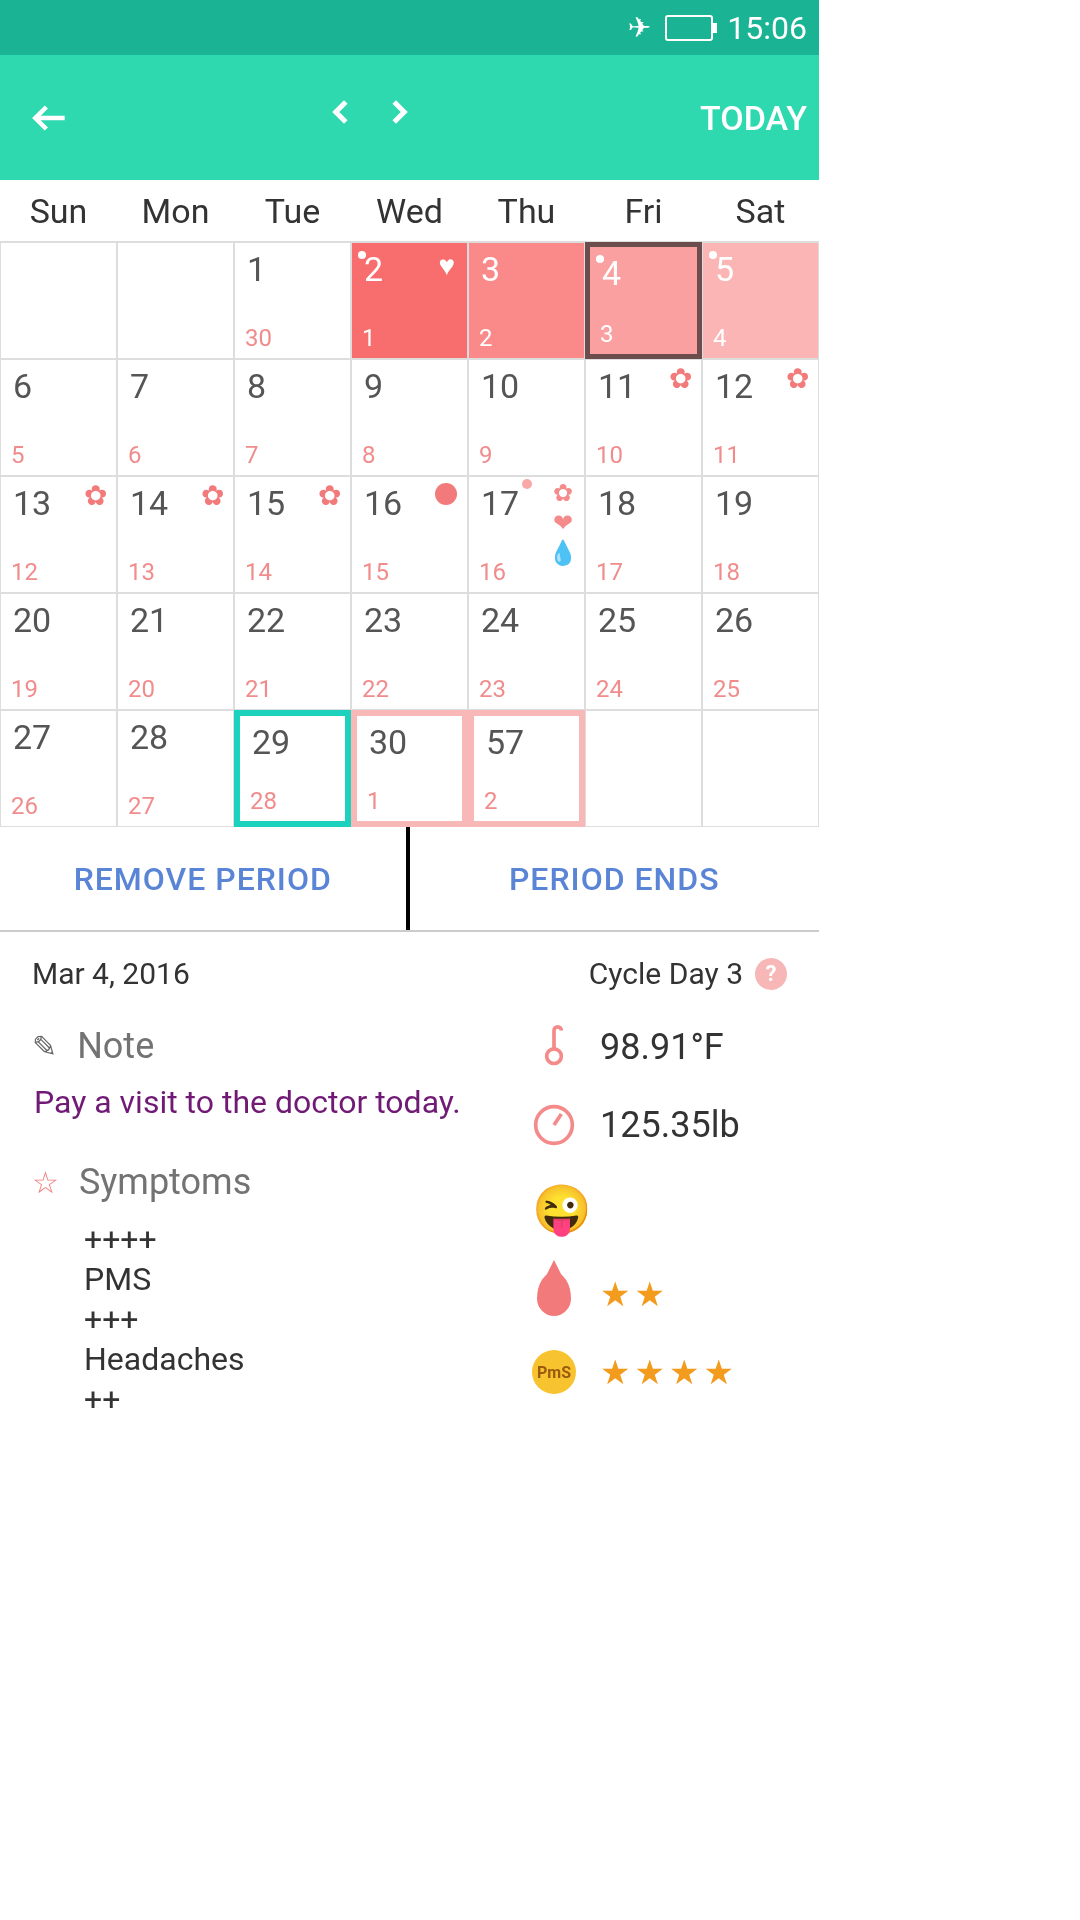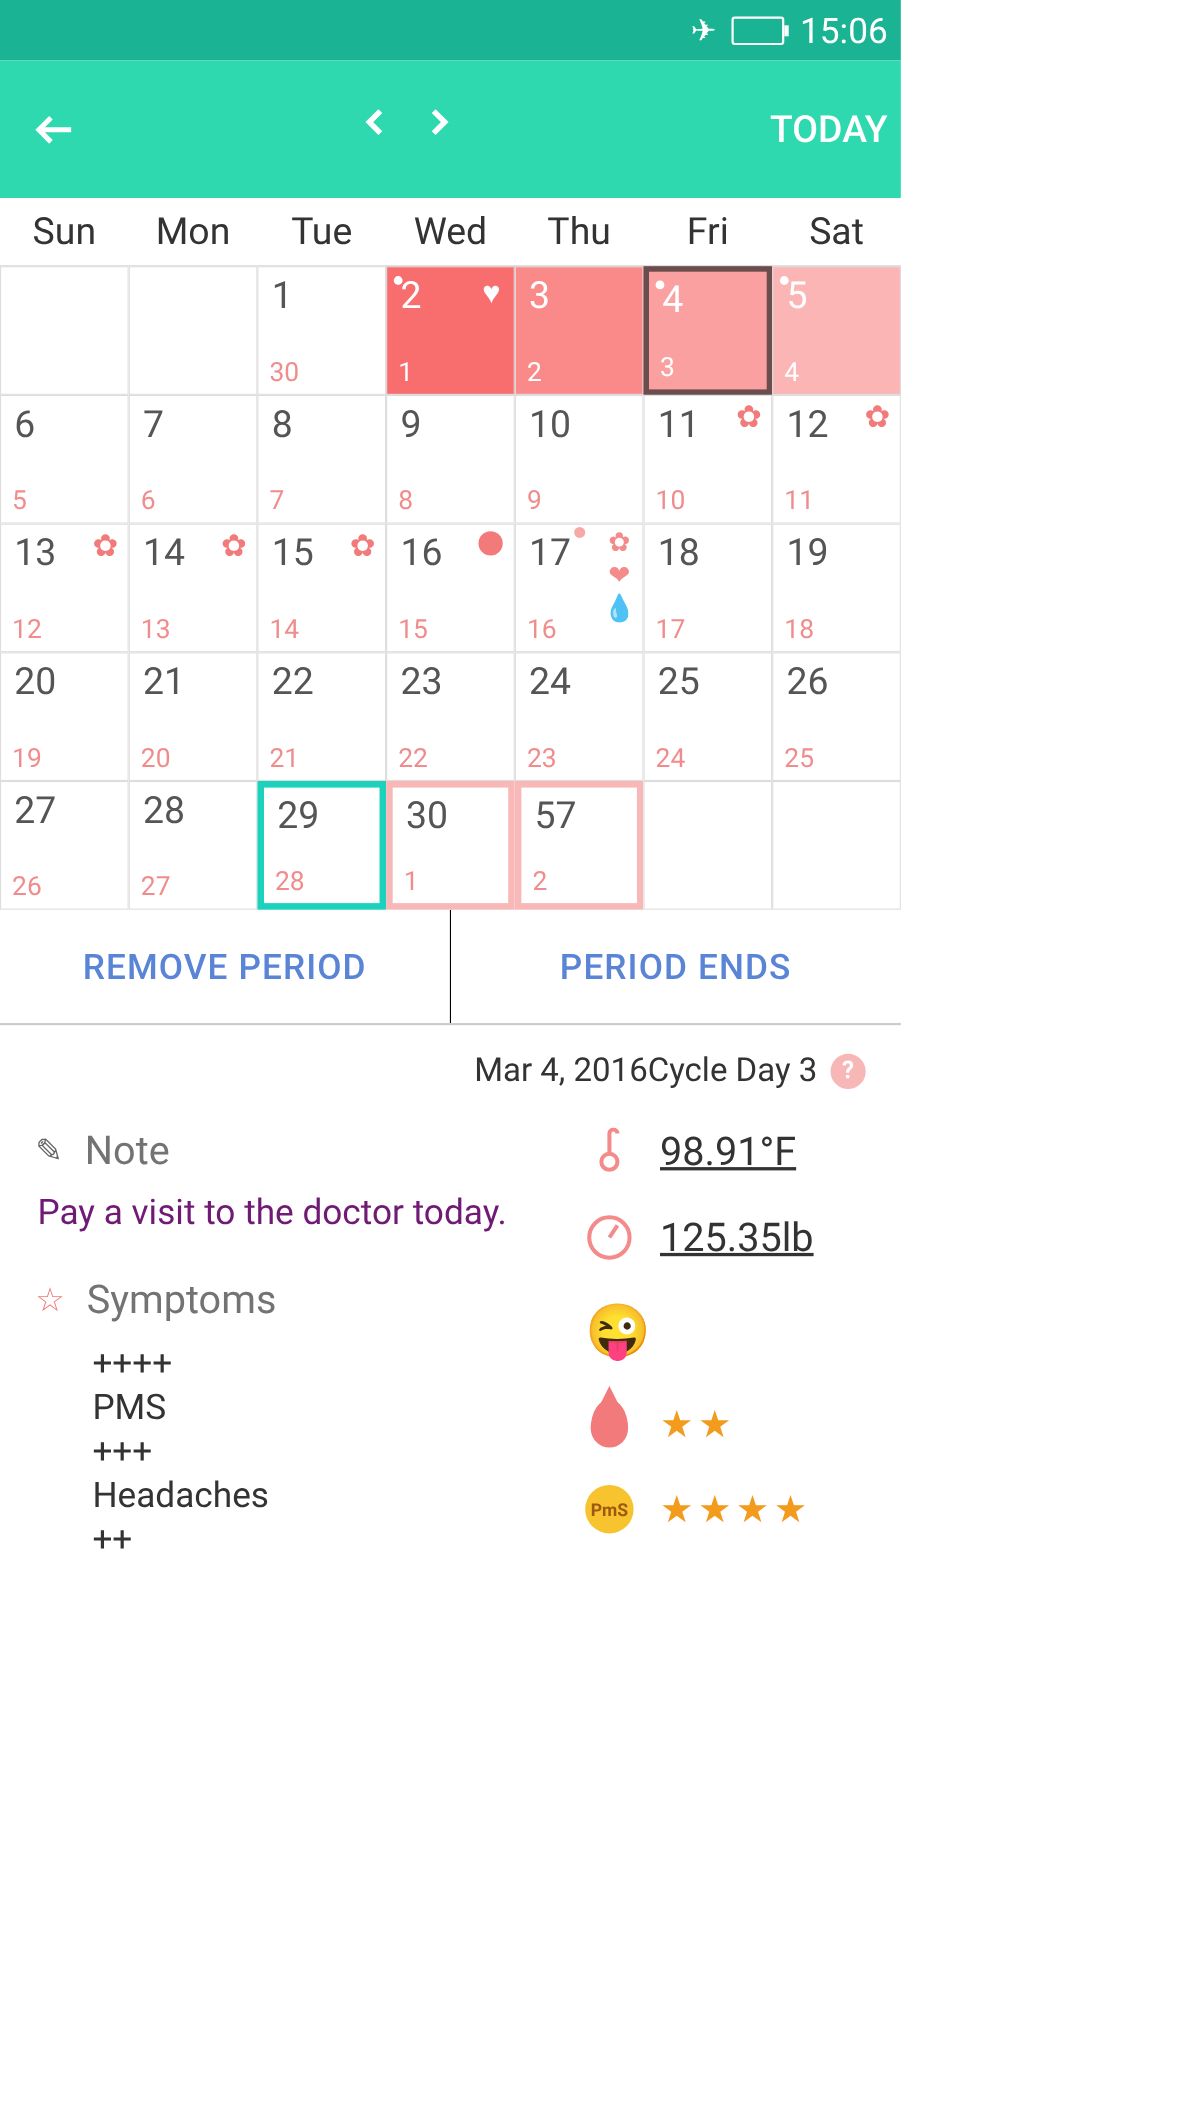--- a/index.html
+++ b/index.html
@@ -183,32 +183,33 @@
   }
   .action-row > div {
     display: flex;
     align-items: center;
     justify-content: center;
     font-size: 32px;
     font-weight: 500;
     color: #5a85d6;
     letter-spacing: 1px;
   }
-  .action-row > div:first-child { border-right: 1px solid #000000; }
+  .action-row > div:first-child { border-right: 4px solid #000000; }
   
   .details {
     padding: 24px 32px;
   }
   .detail-header {
     display: flex;
-    justify-content: flex-end;
+    justify-content: space-between;
     align-items: center;
     font-size: 30px;
     color: #333;
     margin-bottom: 34px;
+    gap: 35px;
   }
   .cycle-badge { display: flex; align-items: center; gap: 12px; }
   .help-icon {
     width: 32px;
     height: 32px;
     border-radius: 50%;
     background: #f7b7b7;
     color: #fff;
     display: inline-flex;
     align-items: center;
@@ -237,21 +238,21 @@
   }
   .stat-icon {
     width: 44px;
     height: 44px;
     display: flex;
     align-items: center;
     justify-content: center;
     font-size: 38px;
     color: #f48a8a;
   }
-  .stat-val { font-size: 36px; color: #333; text-decoration: underline; }
+  .stat-val { font-size: 36px; color: #333; }
   .emoji-big { font-size: 48px; }
   .stars { color: #f29b1d; font-size: 34px; letter-spacing: 4px; }
   .blood-drop {
     width: 34px;
     height: 44px;
     background: #f27a7a;
     border-radius: 50% 50% 50% 50% / 60% 60% 40% 40%;
     transform: rotate(0deg);
     position: relative;
   }

